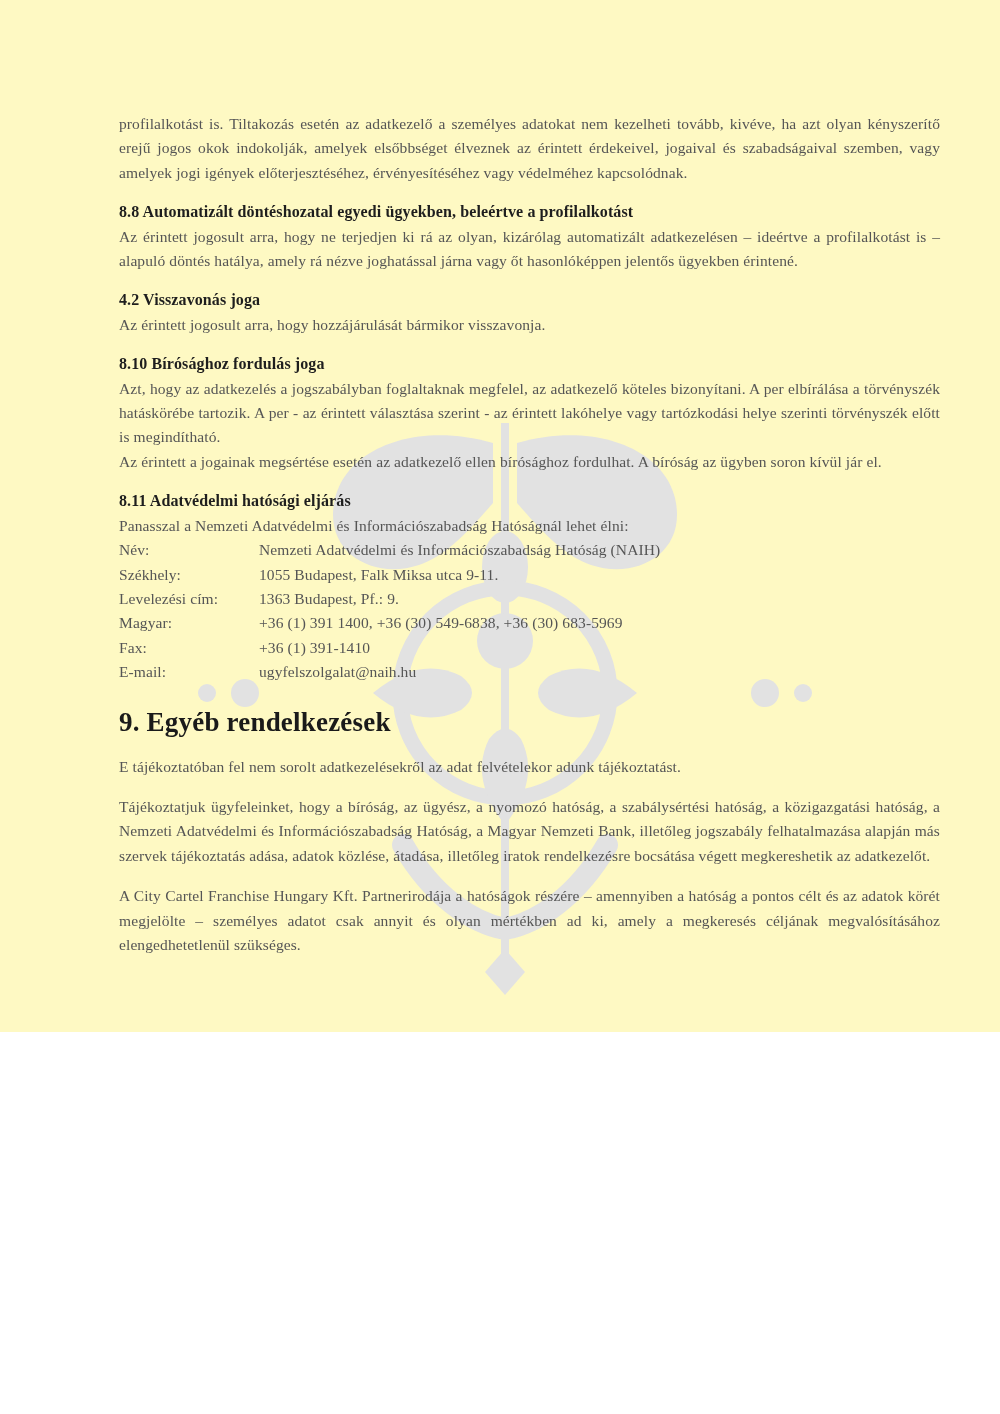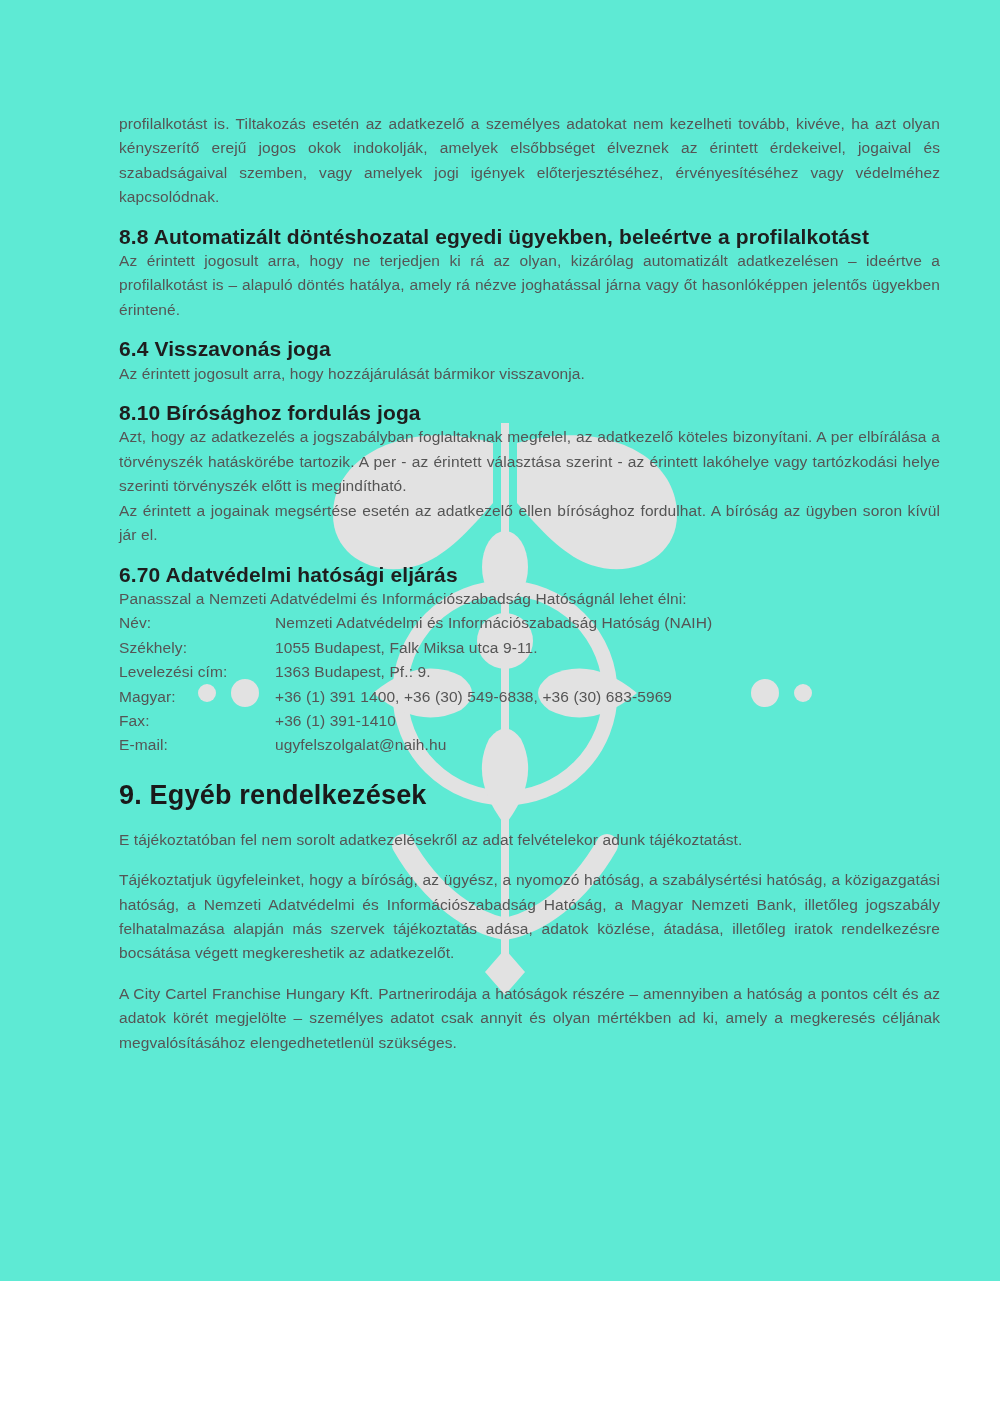--- a/index.html
+++ b/index.html
@@ -1,21 +1,21 @@
 <!DOCTYPE html>
 <html><head>
 <meta charset="utf-8">
 <style>
   html,body{margin:0;padding:0;background:#ffffff;}
   .page{
     position:relative;
     width:1000px;
-    height:1281px;
-    background:#5eead4;
-    font-family:Liberation Sans, sans-serif;
+    height:1032px;
+    background:#fef9c3;
+    font-family:Liberation Serif, serif;
     overflow:hidden;
   }
   .watermark{
     position:absolute;
     left:175px;
     top:415px;
     width:660px;
     height:600px;
     z-index:0;
     pointer-events:none;
@@ -29,36 +29,36 @@
     color:#555555;
     font-size:15.5px;
     line-height:24.4px;
     letter-spacing:0.1px;
   }
   p{margin:0;}
   p.just{text-align:justify;}
   p.gap{margin-top:16px;}
   h3{
     margin:15px 0 0 0;
-    font-size:21px;
+    font-size:16px;
     line-height:24.4px;
     font-weight:700;
     color:#1e1e1e;
     letter-spacing:0.1px;
   }
   h2{
     margin:23px 0 19px 0;
     font-size:27px;
     line-height:28px;
     font-weight:800;
     color:#1a1a1a;
     letter-spacing:0.2px;
   }
   .contact-table{margin:0;}
-  .contact-row{display:flex;gap:16px;}
+  .contact-row{display:flex;}
   .contact-label{flex:0 0 140px;}
   .contact-value{flex:1 1 auto;}
   a.doc-link{color:#555555;text-decoration:underline;}
   .pagenum{
     position:absolute;
     left:0;right:0;
     top:1312px;
     text-align:right;
     font-size:11px;
     color:#6d6d6d;
@@ -100,28 +100,28 @@
     </g>
   </svg>
 
   <div class="content">
 
     <p class="just">profilalkotást is. Tiltakozás esetén az adatkezelő a személyes adatokat nem kezelheti tovább, kivéve, ha azt olyan kényszerítő erejű jogos okok indokolják, amelyek elsőbbséget élveznek az érintett érdekeivel, jogaival és szabadságaival szemben, vagy amelyek jogi igények előterjesztéséhez, érvényesítéséhez vagy védelméhez kapcsolódnak.</p>
 
     <h3>8.8 Automatizált döntéshozatal egyedi ügyekben, beleértve a profilalkotást</h3>
     <p class="just">Az érintett jogosult arra, hogy ne terjedjen ki rá az olyan, kizárólag automatizált adatkezelésen – ideértve a profilalkotást is – alapuló döntés hatálya, amely rá nézve joghatással járna vagy őt hasonlóképpen jelentős ügyekben érintené.</p>
 
-    <h3>6.4 Visszavonás joga</h3>
+    <h3>4.2 Visszavonás joga</h3>
     <p>Az érintett jogosult arra, hogy hozzájárulását bármikor visszavonja.</p>
 
     <h3>8.10 Bírósághoz fordulás joga</h3>
     <p class="just">Azt, hogy az adatkezelés a jogszabályban foglaltaknak megfelel, az adatkezelő köteles bizonyítani. A per elbírálása a törvényszék hatáskörébe tartozik. A per - az érintett választása szerint - az érintett lakóhelye vagy tartózkodási helye szerinti törvényszék előtt is megindítható.</p>
     <p class="just">Az érintett a jogainak megsértése esetén az adatkezelő ellen bírósághoz fordulhat. A bíróság az ügyben soron kívül jár el.</p>
 
-    <h3>6.70 Adatvédelmi hatósági eljárás</h3>
+    <h3>8.11 Adatvédelmi hatósági eljárás</h3>
     <p>Panasszal a Nemzeti Adatvédelmi és Információszabadság Hatóságnál lehet élni:</p>
 
     <div class="contact-table">
       <div class="contact-row">
         <span class="contact-label">Név:</span>
         <span class="contact-value">Nemzeti Adatvédelmi és Információszabadság Hatóság (NAIH)</span>
       </div>
       <div class="contact-row">
         <span class="contact-label">Székhely:</span>
         <span class="contact-value">1055 Budapest, Falk Miksa utca 9-11.</span>

